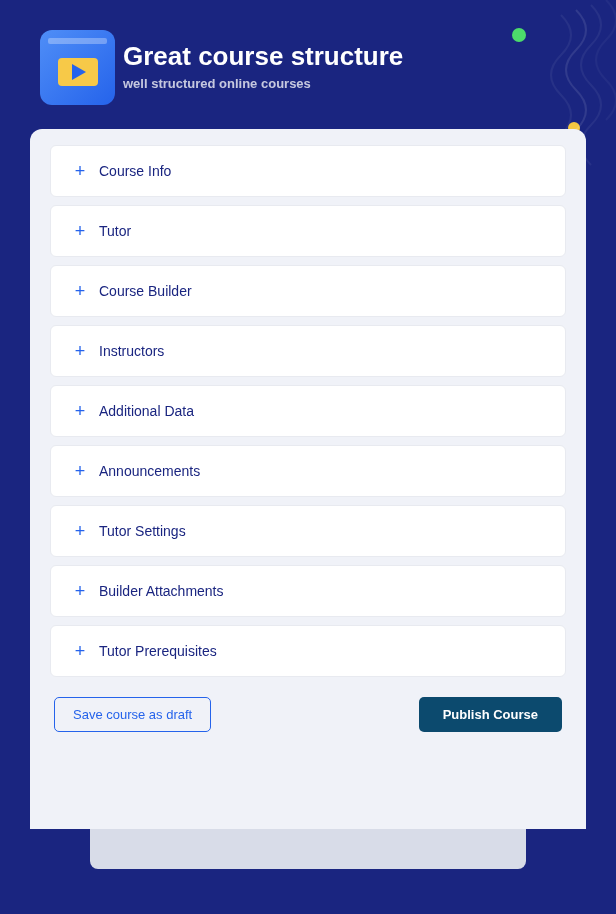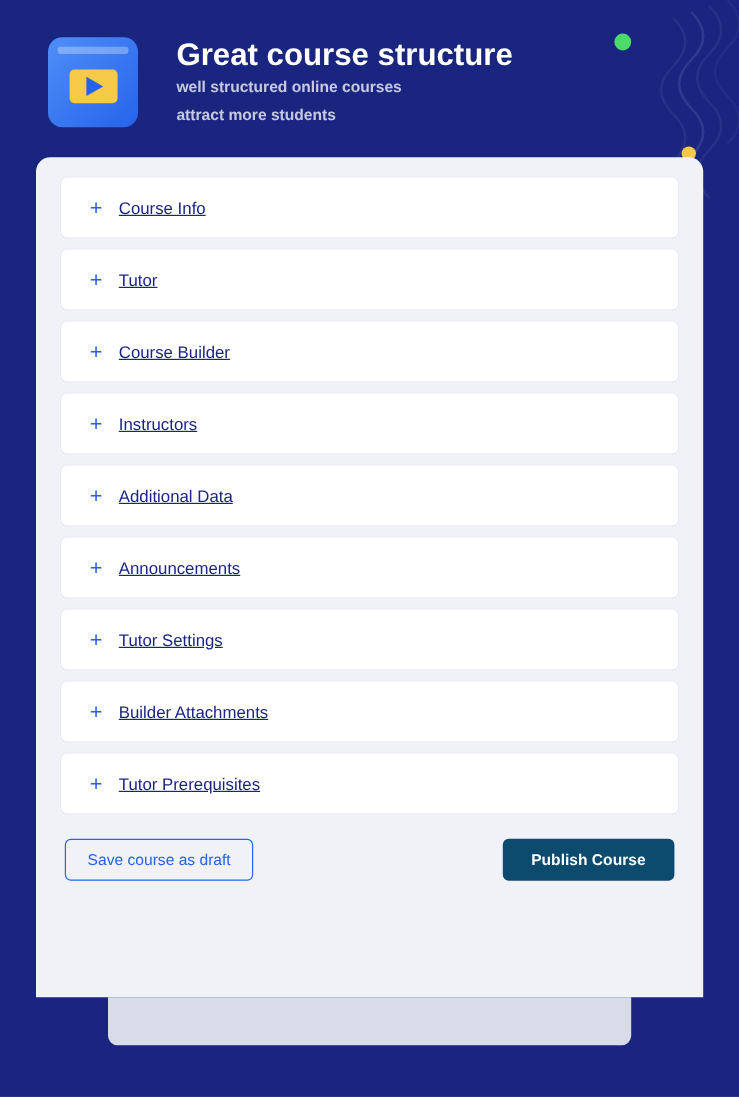--- a/index.html
+++ b/index.html
@@ -49,21 +49,21 @@
       border-radius: 50%;
       top: 122px;
       right: 36px;
     }
 
     
     .header {
       padding: 30px 40px 24px 40px;
       display: flex;
       align-items: center;
-      gap: 32px;
+      gap: 8px;
       position: relative;
       z-index: 1;
     }
 
     .logo-box {
       width: 75px;
       height: 75px;
       background: linear-gradient(135deg, #4f8ef7, #2563eb);
       border-radius: 12px;
       display: flex;
@@ -151,21 +151,20 @@
       line-height: 1;
       flex-shrink: 0;
       width: 18px;
       text-align: center;
     }
 
     .accordion-label {
       color: #1a2580;
       font-size: 14px;
       font-weight: 500;
-      text-decoration: underline;
     }
 
     
     .footer-buttons {
       display: flex;
       justify-content: space-between;
       align-items: center;
       margin-top: 20px;
       padding: 0 4px;
     }
@@ -219,21 +218,20 @@
 
   <div class="header">
     <div class="logo-box">
       <div class="logo-box-inner">
         <div class="play-triangle"></div>
       </div>
     </div>
     <div class="header-text">
       <h1>Great course structure</h1>
       <p>well structured online courses</p>
-      <p>attract more students</p>
     </div>
   </div>
 
   <div class="main-card">
 
     <div id="accordion-container">
         <div class="accordion-item">
           <span class="accordion-icon">+</span>
           <span class="accordion-label">Course Info</span>
         </div>

